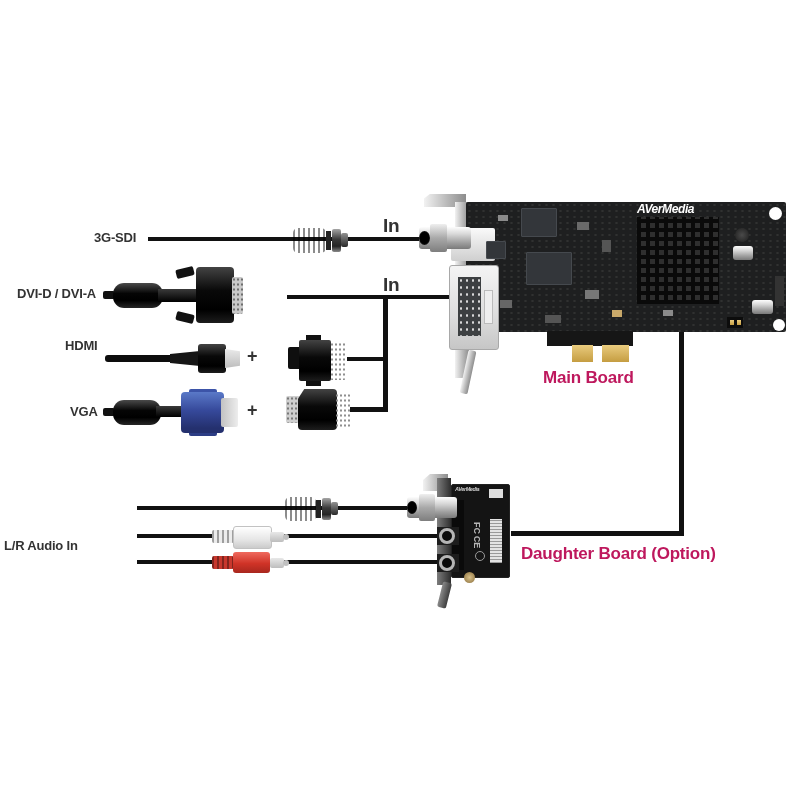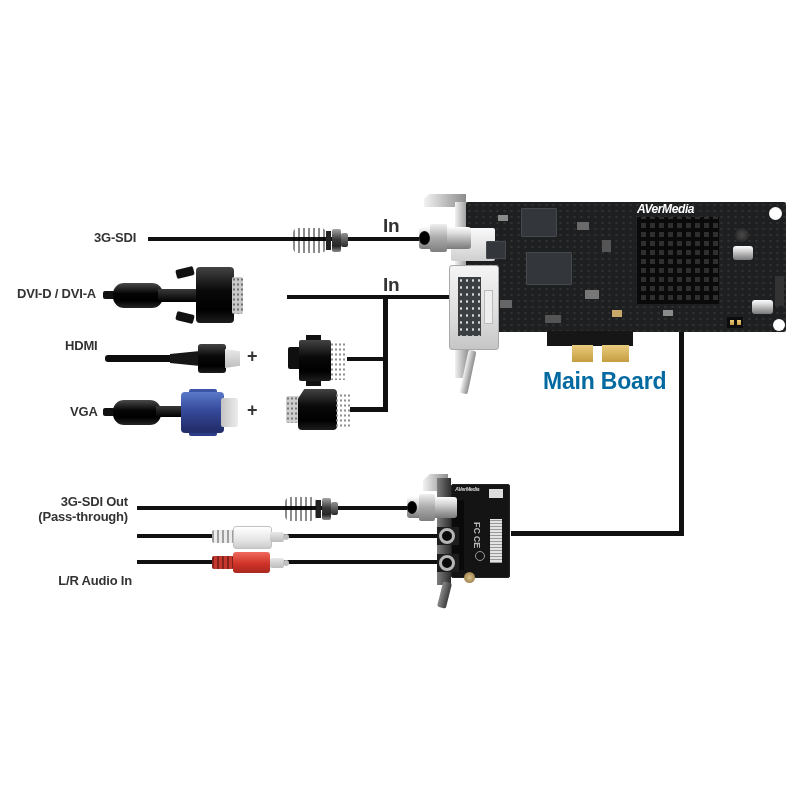--- a/index.html
+++ b/index.html
@@ -1,20 +1,20 @@
 <!DOCTYPE html>
 <html><head>
 <meta charset="utf-8">
 <style>
   html,body{margin:0;padding:0;}
   .canvas{position:relative;width:800px;height:800px;background:#ffffff;overflow:hidden;
           font-family:"Liberation Sans",sans-serif;}
   .t{position:absolute;color:#333;font-weight:600;font-size:13px;letter-spacing:-0.2px;
      white-space:nowrap;z-index:6;}
-  .t-big{font-size:23px;color:#0369a1;}
+  .t-big{font-size:17px;color:#be185d;}
   .t-in{font-size:19px;}
   .t-plus{font-size:18px;}
   .ln{position:absolute;background:#111;z-index:1;}
   .part{position:absolute;z-index:3;}
   .behind{z-index:2;}
   .front{z-index:4;}
   .ferrite{border-radius:11px;background:linear-gradient(180deg,#4a4a4a,#050505 42%,#000 70%,#262626);}
   .blackbody{background:linear-gradient(180deg,#434343,#090909 42%,#000 76%,#1d1d1d);border-radius:4px;}
   .silver{background:linear-gradient(180deg,#fdfdfd,#d8d8d8 32%,#9e9e9e 72%,#7a7a7a);border-radius:3px;}
   .silver-v{background:linear-gradient(90deg,#f2f2f2,#b9b9b9 55%,#8d8d8d);}
@@ -137,25 +137,21 @@
   <div class="part" style="left:189px;top:389px;width:28px;height:8px;background:#3c54a8;border-radius:2px;"></div>
   <div class="part" style="left:189px;top:428px;width:28px;height:8px;background:#2c3d85;border-radius:2px;"></div>
   <div class="part" style="left:181px;top:392px;width:43px;height:41px;background:linear-gradient(180deg,#5a79c8,#36499b 45%,#24306e 88%);border-radius:4px;"></div>
   <div class="part front" style="left:221px;top:398px;width:17px;height:29px;background:linear-gradient(90deg,#c2c2c2,#ededed);border-radius:2px;"></div>
   <div class="t t-plus" style="left:247px;top:400px;">+</div>
 
   <div class="part" style="left:286px;top:396px;width:14px;height:27px;background:#cfcfcf;border-radius:2px;background-image:radial-gradient(#777 .8px,transparent 1.1px);background-size:4px 5px;"></div>
   <div class="part blackbody" style="left:298px;top:389px;width:39px;height:41px;clip-path:polygon(0 24%,16% 0,100% 0,100% 100%,0 100%);"></div>
   <div class="part dviface front" style="left:335px;top:393px;width:15px;height:35px;"></div>
 
-  <div class="t" style="left:20px;top:494px;width:108px;text-align:right;">
-    <div>3G-SDI Out</div>
-    <div>(Pass-through)</div>
-  </div>
-  <div class="t" style="left:24px;top:538px;width:108px;text-align:right;margin-top:35px;">L/R Audio In</div>
+  <div class="t" style="left:4px;top:538px;width:108px;text-align:left;">L/R Audio In</div>
 
   <div class="part blackbody ridges" style="left:285px;top:497px;width:31px;height:24px;border-radius:5px;"></div>
   <div class="part" style="left:316px;top:500px;width:5px;height:18px;background:#222;"></div>
   <div class="part" style="left:322px;top:498px;width:9px;height:22px;background:linear-gradient(180deg,#a5a5a5,#3a3a3a 45%,#262626 75%,#8a8a8a);border-radius:2px;"></div>
   <div class="part" style="left:331px;top:502px;width:7px;height:13px;background:linear-gradient(180deg,#909090,#2a2a2a);border-radius:2px;"></div>
 
   <div class="part" style="left:212px;top:530px;width:22px;height:13px;background:#ececec;background-image:repeating-linear-gradient(90deg,#9f9f9f 0 2px,transparent 2px 5px);border-radius:2px;"></div>
   <div class="part" style="left:233px;top:526px;width:37px;height:21px;background:linear-gradient(180deg,#fff,#e6e6e6 60%,#cbcbcb);border:1px solid #c2c2c2;border-radius:3px;"></div>
   <div class="part" style="left:270px;top:532px;width:14px;height:10px;background:linear-gradient(180deg,#e8e8e8,#bdbdbd);border-radius:2px;"></div>
   <div class="part" style="left:283px;top:534px;width:6px;height:6px;background:#c0c0c0;border-radius:50%;"></div>
@@ -180,14 +176,15 @@
   <div class="part silver front" style="left:407px;top:497px;width:50px;height:21px;"></div>
   <div class="part front" style="left:419px;top:494px;width:16px;height:27px;background:linear-gradient(180deg,#efefef,#a9a9a9 50%,#7e7e7e);border-radius:2px;"></div>
   <div class="part front" style="left:407px;top:501px;width:10px;height:13px;background:radial-gradient(#000 55%,#444);border-radius:50%;z-index:5;"></div>
 
   <div class="part" style="left:437px;top:527px;width:22px;height:18px;background:#1d1d1d;z-index:4;"></div>
   <div class="part" style="left:439px;top:528px;width:16px;height:16px;background:#0a0a0a;border:3px solid #b5b5b5;border-radius:50%;box-sizing:border-box;z-index:5;"></div>
   <div class="part" style="left:437px;top:554px;width:22px;height:18px;background:#1d1d1d;z-index:4;"></div>
   <div class="part" style="left:439px;top:555px;width:16px;height:16px;background:#0a0a0a;border:3px solid #b5b5b5;border-radius:50%;box-sizing:border-box;z-index:5;"></div>
   <div class="part" style="left:464px;top:572px;width:11px;height:11px;background:radial-gradient(#d8c08a,#8a6f3c);border-radius:50%;z-index:5;"></div>
 
+  <div class="t t-big" style="left:521px;top:544px;">Daughter Board (Option)</div>
 
 </div>
 
 </body></html>

